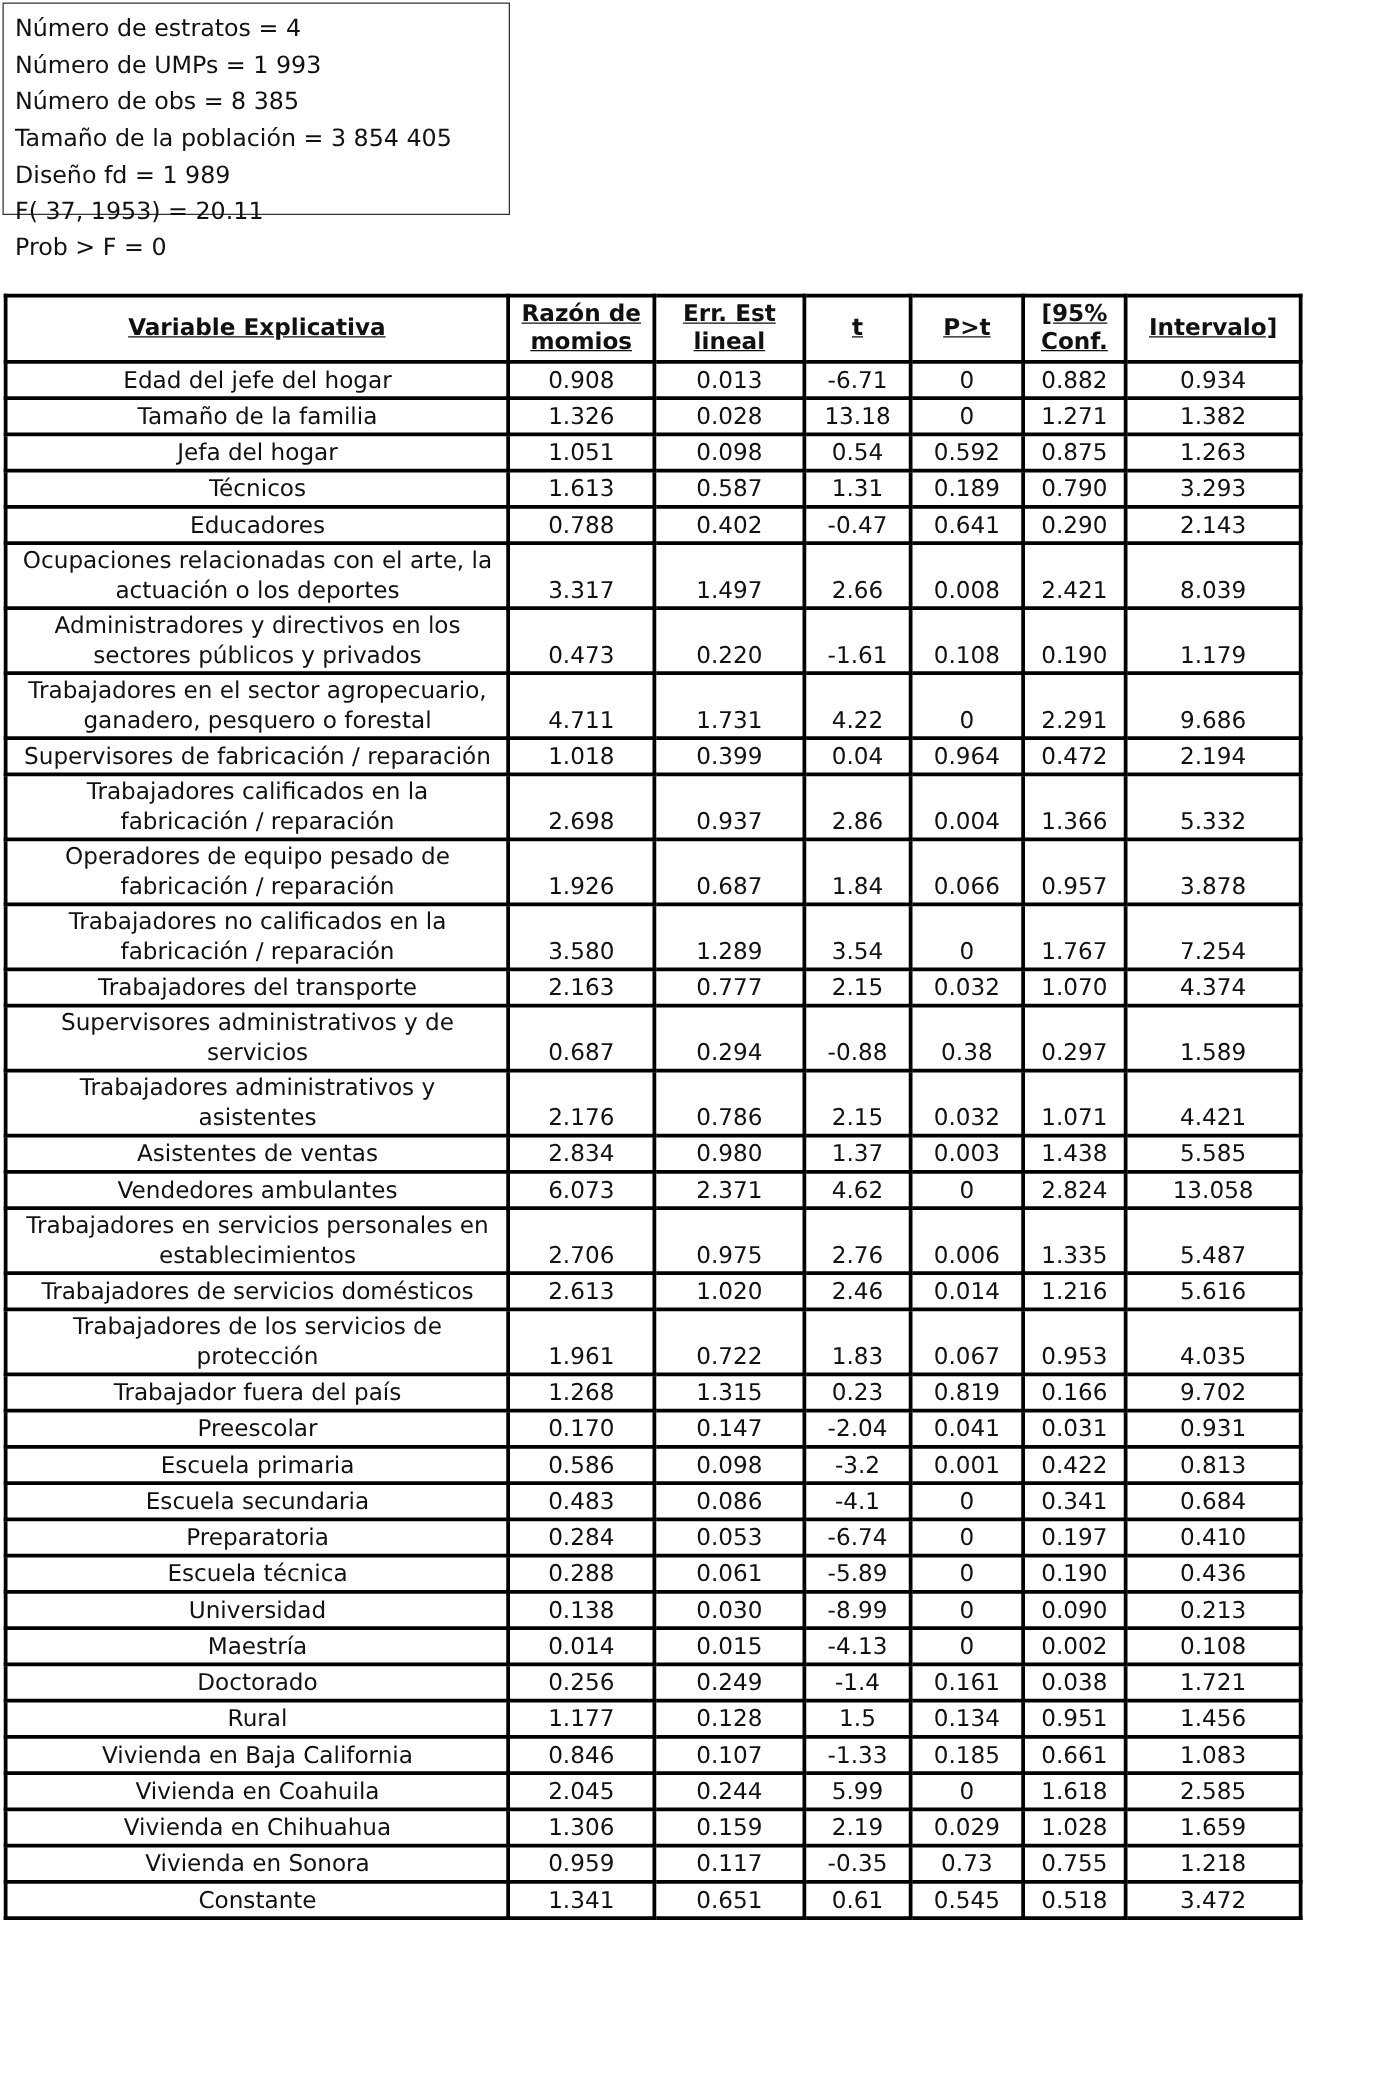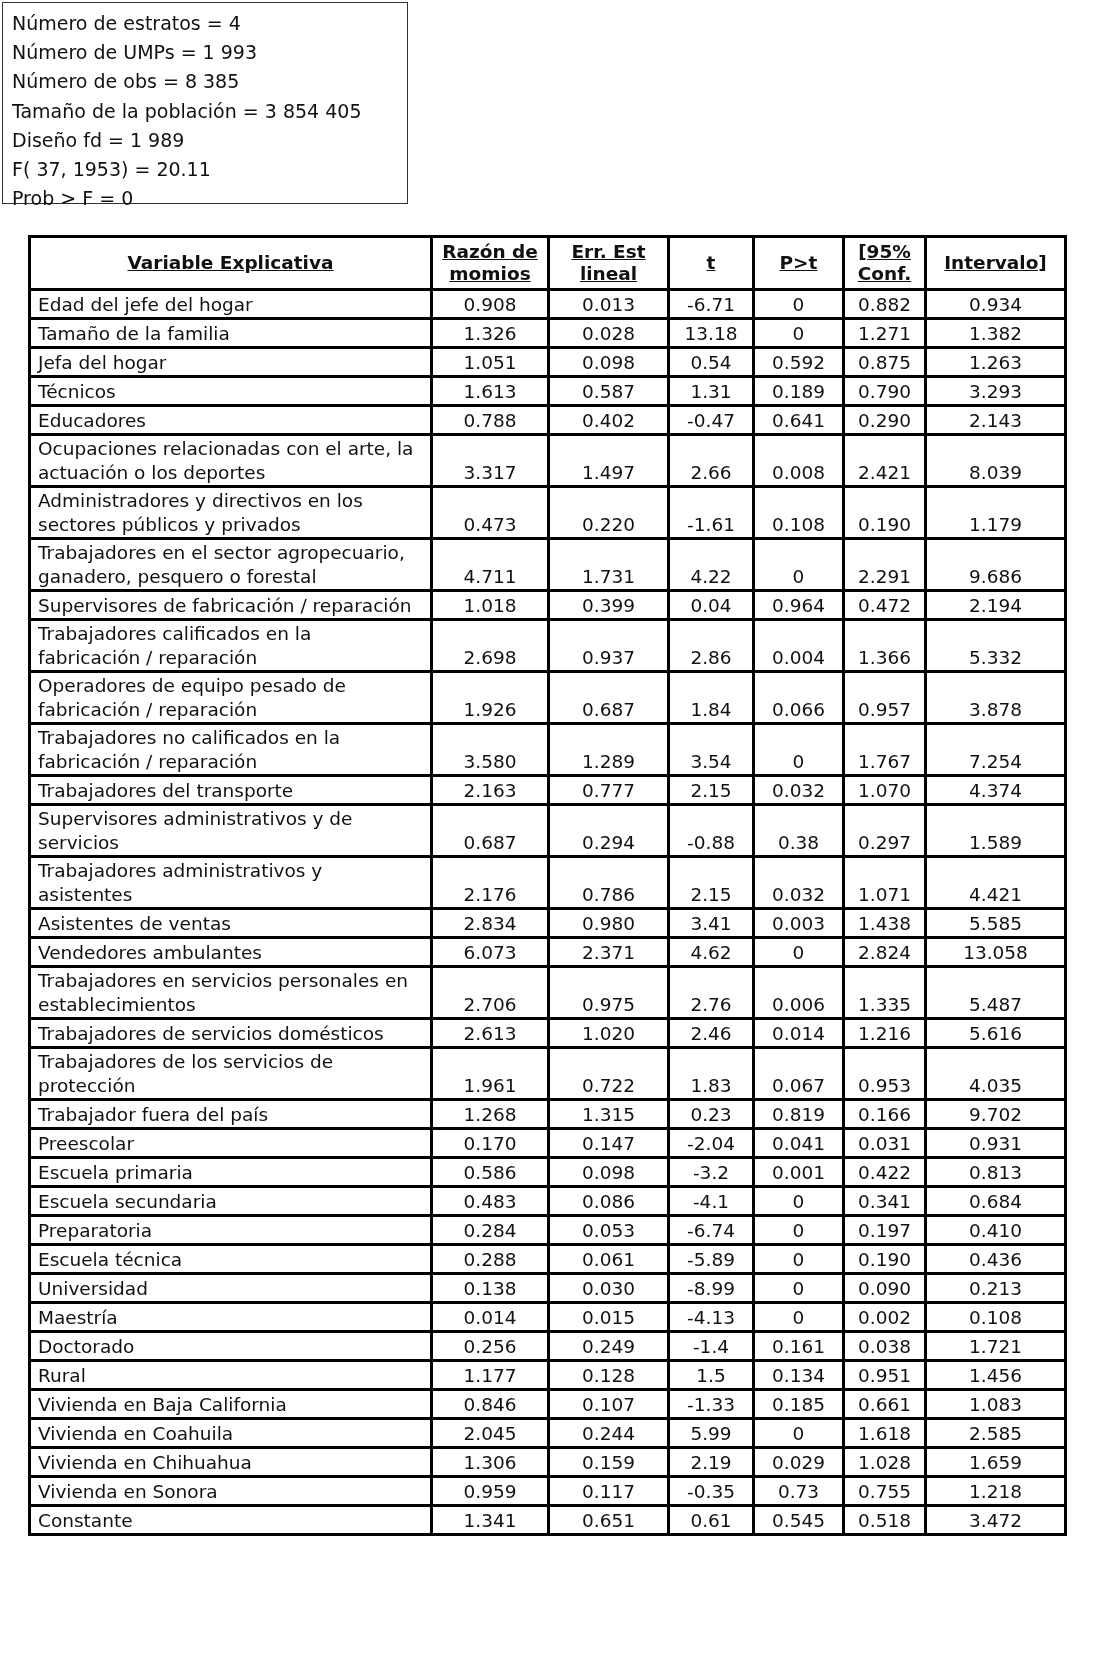--- a/index.html
+++ b/index.html
@@ -1,37 +1,37 @@
 <!DOCTYPE html>
 <html><head>
 <meta charset="utf-8">
 <style>
   html, body { margin: 0; padding: 0; background: #ffffff; }
   body { width: 1103px; height: 1665px; position: relative; font-family: "DejaVu Sans", sans-serif; color: #111; }
   .info-box {
-    position: absolute; left: 2px; top: 2px; width: 406px; height: 202px;
+    position: absolute; left: 2px; top: 2px; width: 406px; height: 170px;
     border: 1px solid #333; box-sizing: border-box; padding: 6px 0 0 9px;
   }
   .info-line { font-size: 19px; line-height: 29.2px; white-space: nowrap; }
   table.reg {
     position: absolute; left: 3px; top: 235px; width: 1036px;
-    border-collapse: collapse; table-layout: fixed; margin-left: 25px;
+    border-collapse: collapse; table-layout: fixed;
   }
   table.reg th, table.reg td {
     border: 3px solid #000; padding: 0 6px; font-size: 18.5px;
   }
   table.reg th {
     font-weight: bold; text-decoration: underline; text-align: center;
     line-height: 22px; height: 46px; vertical-align: middle; padding: 2px 4px;
   }
   table.reg td {
     line-height: 23.5px; vertical-align: bottom; padding-top: 1px; padding-bottom: 1px;
   }
   table.reg td.num { text-align: center; }
-  table.reg td.var { text-align: left; padding-left: 7px; }
+  table.reg td.var { text-align: center; padding-left: 7px; }
   table.reg td.var span { display: block; }
   tr.single td { height: 24px; }
   tr.double td { height: 44px; }
   col.c-var { width: 402px; }
   col.c-or { width: 117px; }
   col.c-se { width: 120px; }
   col.c-t { width: 85px; }
   col.c-p { width: 90px; }
   col.c-lo { width: 82px; }
   col.c-hi { width: 140px; }
@@ -243,21 +243,21 @@
         <td class="num">0.032</td>
         <td class="num">1.071</td>
         <td class="num">4.421</td>
       </tr>
       <tr class="single">
         <td class="var">
           <span>Asistentes de ventas</span>
         </td>
         <td class="num">2.834</td>
         <td class="num">0.980</td>
-        <td class="num">3.41</td>
+        <td class="num">1.37</td>
         <td class="num">0.003</td>
         <td class="num">1.438</td>
         <td class="num">5.585</td>
       </tr>
       <tr class="single">
         <td class="var">
           <span>Vendedores ambulantes</span>
         </td>
         <td class="num">6.073</td>
         <td class="num">2.371</td>

